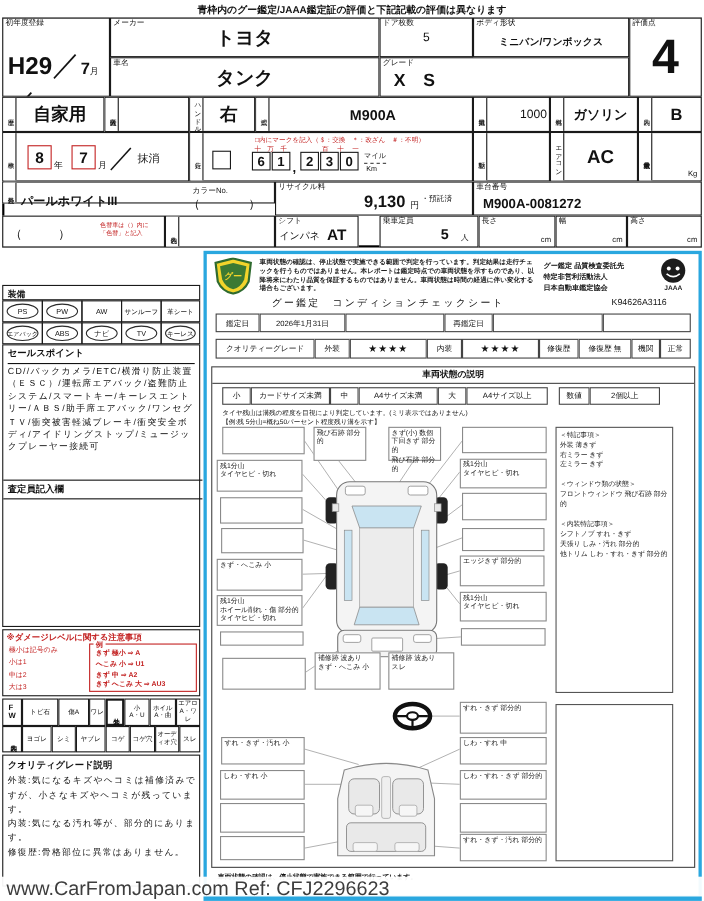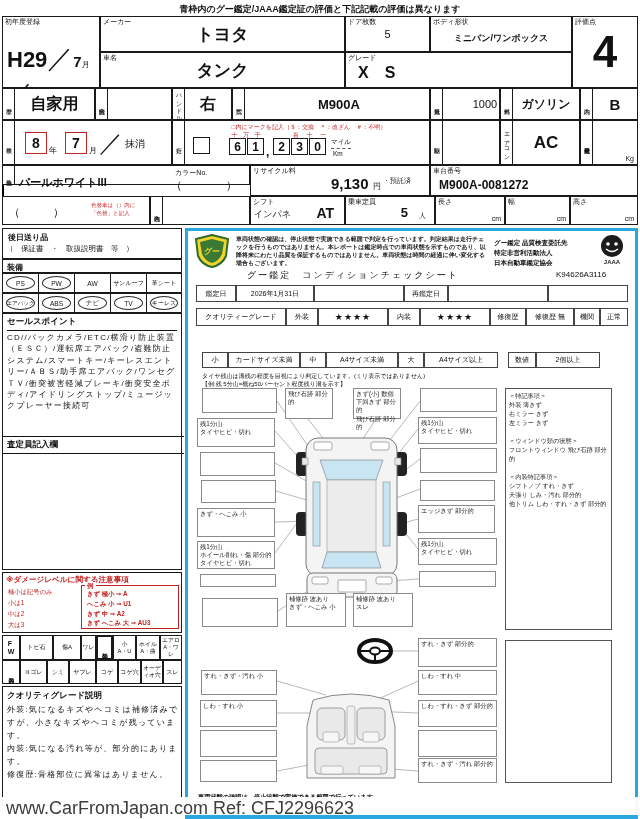--- a/index.html
+++ b/index.html
@@ -159,21 +159,21 @@
   </div>
 
   <div class="c" style="left:2px;top:196px;width:148px;height:29px;">
     <span class="abs" style="left:6px;top:8px;font-size:11px;">（　　　）</span>
     <span class="abs red pre" style="left:88px;top:4px;font-size:5.5px;line-height:1.5;">色替車は（）内に
 「色替」と記入</span>
   </div>
   <div class="c" style="left:150px;top:196px;width:100px;height:29px;">
     <span class="vl">内装色</span>
   </div>
-  <div class="c" style="left:250px;top:196px;width:95px;height:29px;">
+  <div class="c" style="left:250px;top:196px;width:76px;height:29px;">
     <span class="lbl">シフト</span>
     <span class="abs" style="left:3px;bottom:3px;font-size:9px;">インパネ</span>
     <span class="abs" style="right:10px;top:8px;font-size:14px;font-weight:bold;">AT</span>
   </div>
   <div class="c" style="left:345px;top:196px;width:90px;height:29px;">
     <span class="lbl">乗車定員</span>
     <span class="abs" style="right:26px;top:8px;font-size:13px;font-weight:bold;">5</span>
     <span class="abs" style="right:8px;bottom:3px;font-size:7px;">人</span>
   </div>
   <div class="c" style="left:435px;top:196px;width:70px;height:29px;">
@@ -182,24 +182,20 @@
   </div>
   <div class="c" style="left:505px;top:196px;width:65px;height:29px;">
     <span class="lbl">幅</span>
     <span class="abs" style="right:3px;bottom:2px;font-size:7px;">cm</span>
   </div>
   <div class="c" style="left:570px;top:196px;width:68px;height:29px;">
     <span class="lbl">高さ</span>
     <span class="abs" style="right:3px;bottom:2px;font-size:7px;">cm</span>
   </div>
 
-  <div class="c" style="left:2px;top:228px;width:180px;height:31px;border-width:1.5px;">
-    <div class="abs" style="left:5px;top:3px;font-size:8px;font-weight:bold;">後日送り品</div>
-    <div class="abs" style="left:3px;top:15px;font-size:7.5px;">（　保証書　・　取扱説明書　等　）</div>
-  </div>
   <div class="c" style="left:2px;top:259px;width:180px;height:14px;border-width:1.5px;">
     <div class="abs" style="left:4px;top:2px;font-size:8px;font-weight:bold;">装備</div>
   </div>
 
   <div class="eqcell" style="left:2px;top:273px;width:37px;height:20px;">
       <span class="eqlabel">PS</span>
       <span class="eqcircle on"></span>
     </div>
   <div class="eqcell" style="left:38px;top:273px;width:37px;height:20px;">
       <span class="eqlabel">PW</span>
@@ -373,20 +369,23 @@
     <div class="scell" style="left:338px;top:77px;width:48px;height:18px;">
         <div class="cen">修復歴 無</div>
       </div>
     <div class="scell" style="left:386px;top:77px;width:26px;height:18px;">
         <div class="cen">機関</div>
       </div>
     <div class="scell" style="left:412px;top:77px;width:28px;height:18px;">
         <div class="cen">正常</div>
       </div>
 
+    <div class="abs" style="left:4px;top:102px;width:440px;height:456px;border:1px solid #444;box-sizing:border-box;">
+      <div style="border-bottom:1px solid #444;height:14px;text-align:center;font-size:8px;font-weight:bold;line-height:14px;">車両状態の説明</div>
+    </div>
 
     <div class="scell" style="left:14px;top:121px;width:26px;height:16px;">
         <div class="cen">小</div>
       </div>
     <div class="scell" style="left:40px;top:121px;width:72px;height:16px;">
         <div class="cen">カードサイズ未満</div>
       </div>
     <div class="scell" style="left:112px;top:121px;width:26px;height:16px;">
         <div class="cen">中</div>
       </div>

